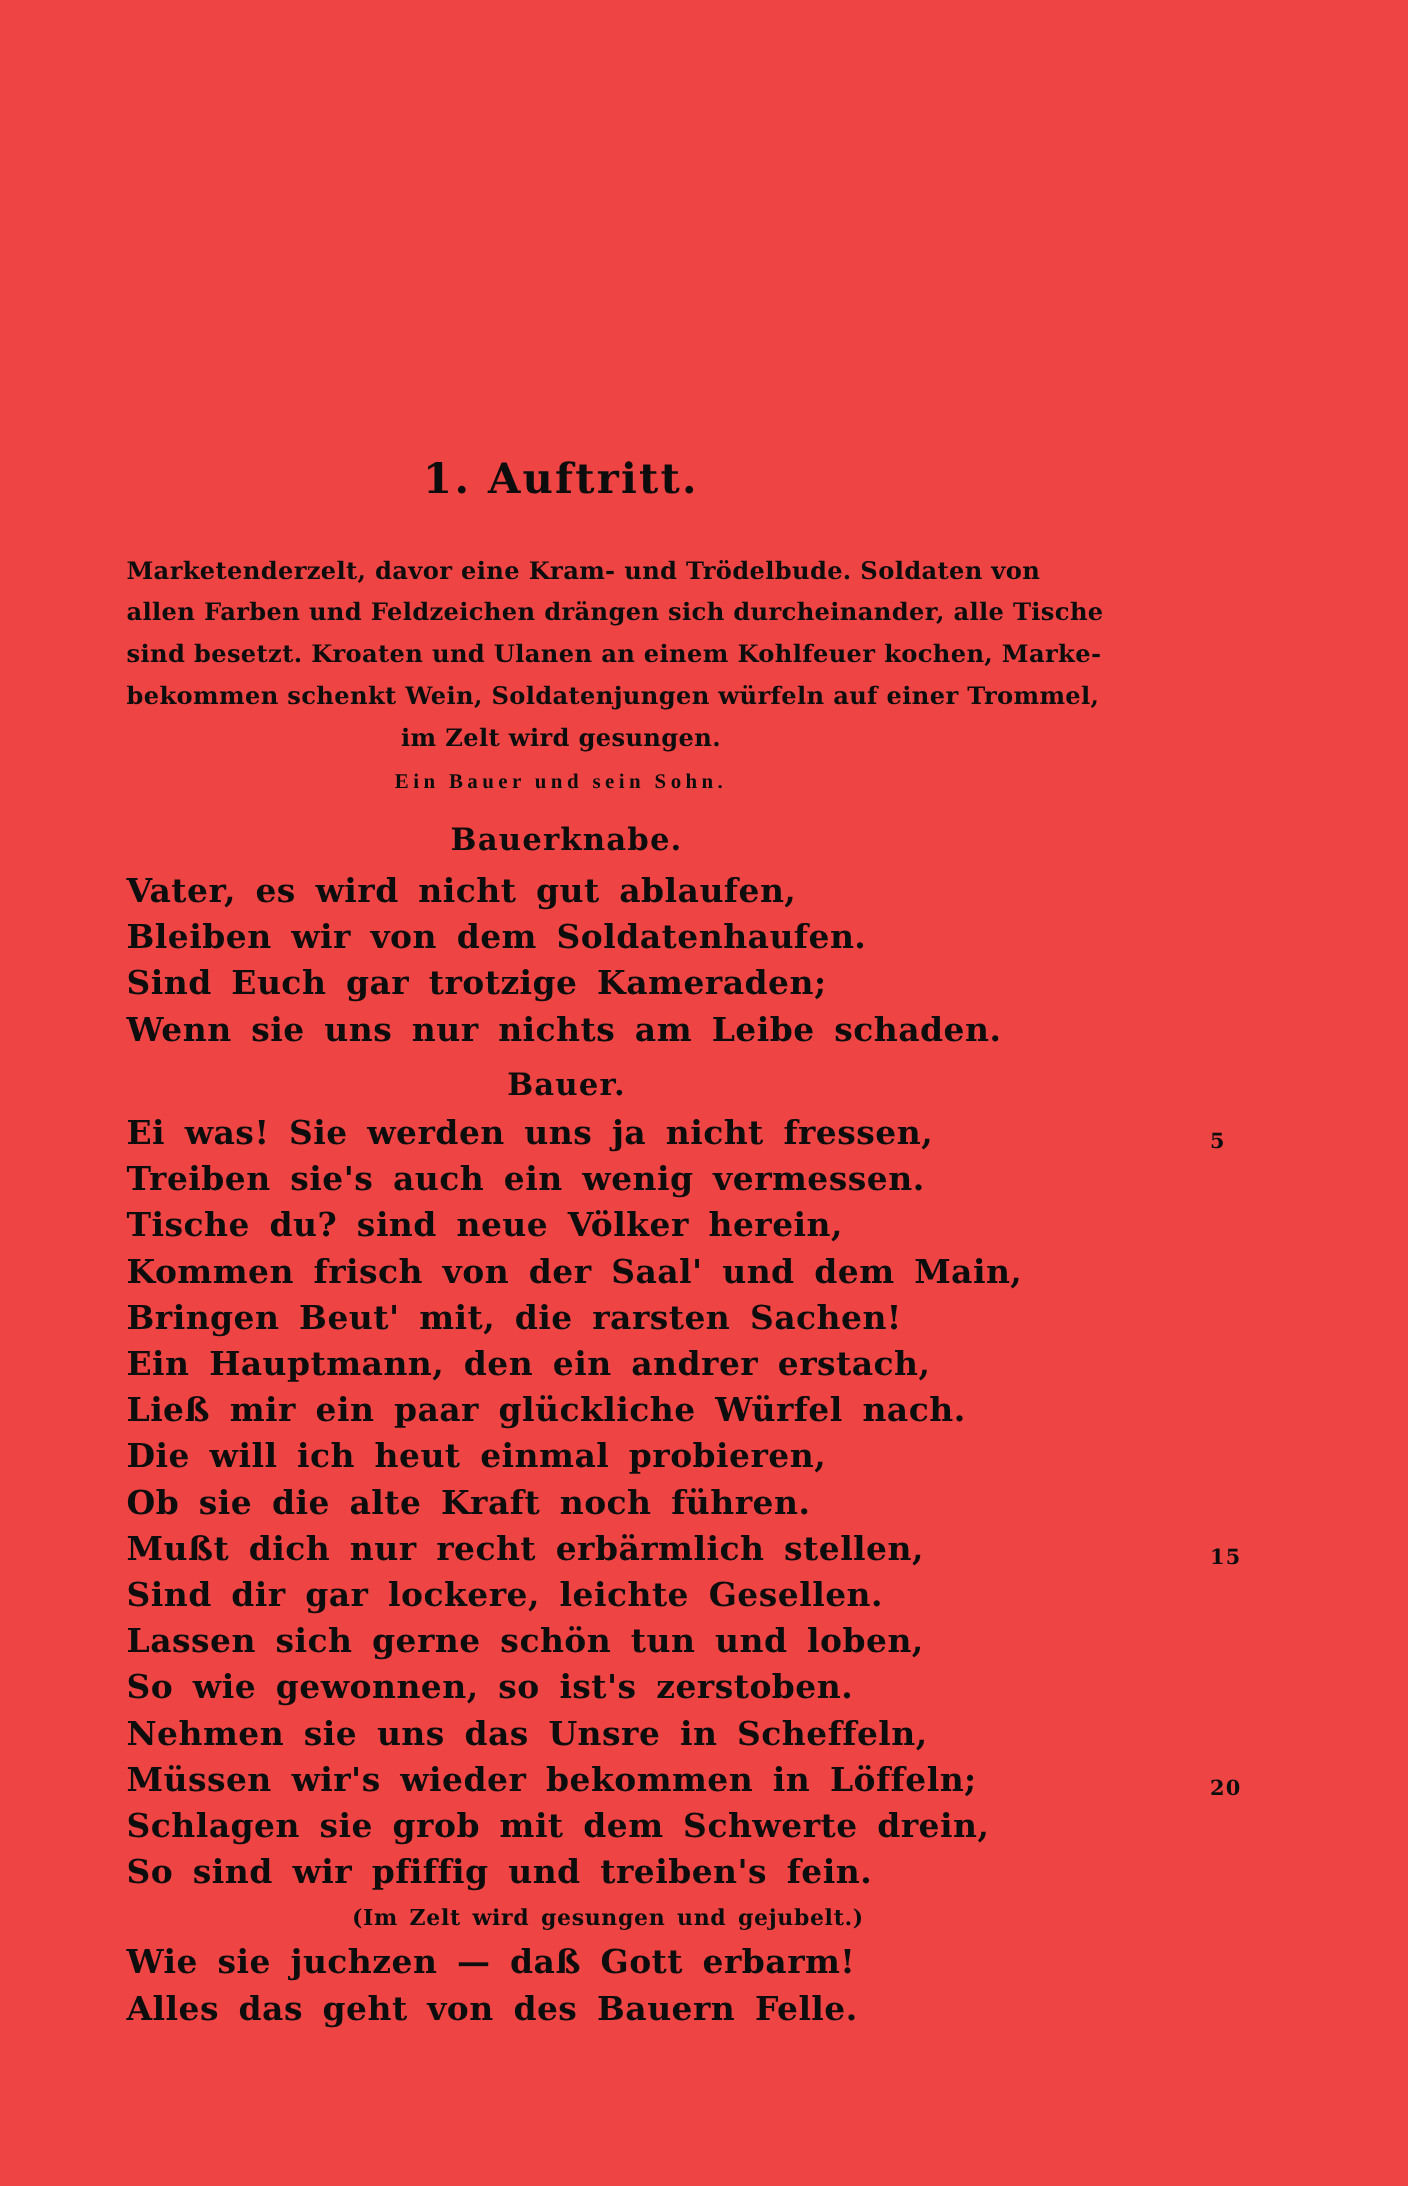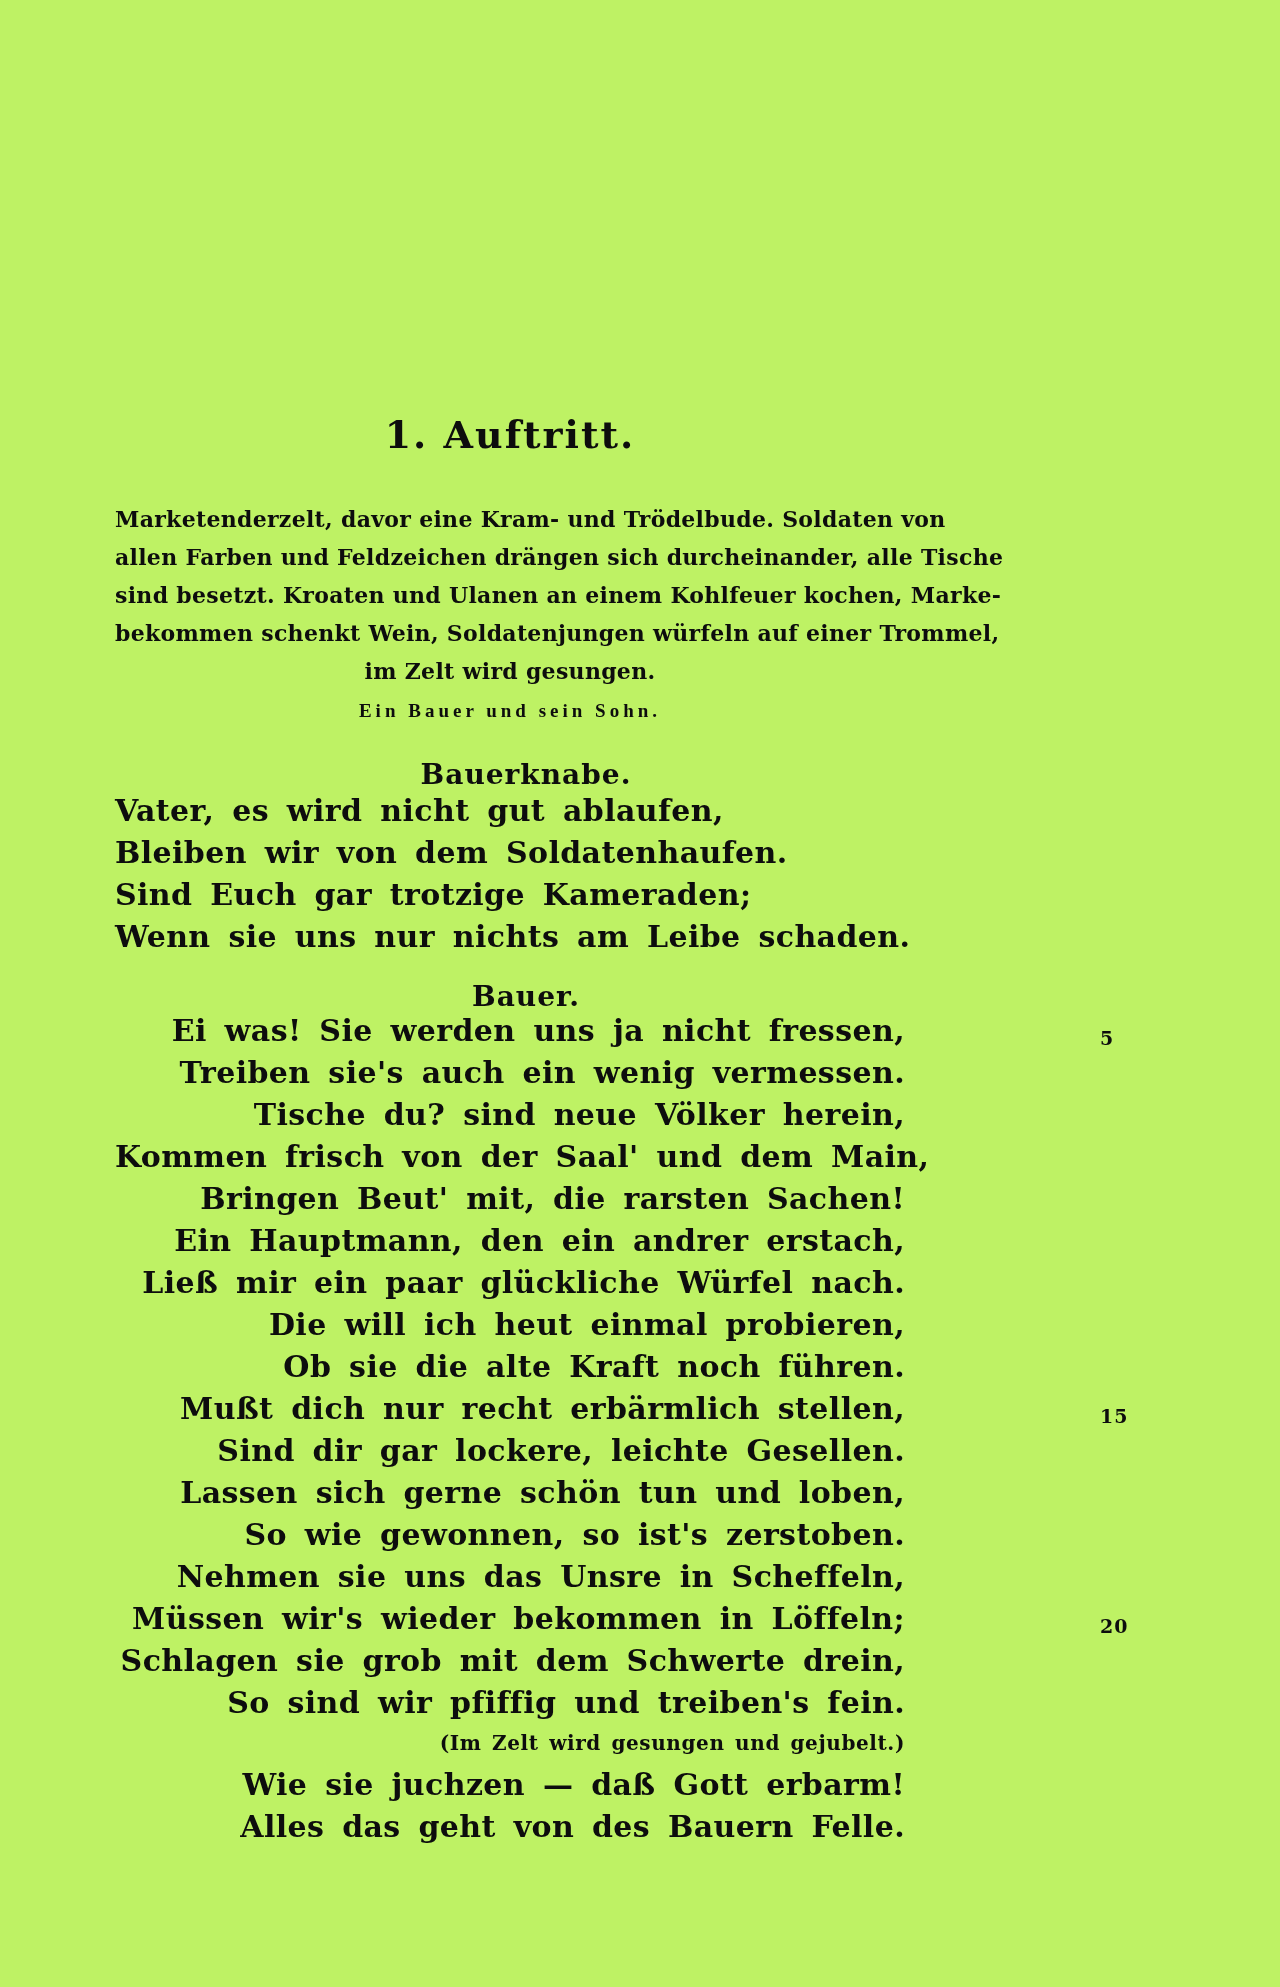--- a/index.html
+++ b/index.html
@@ -1,21 +1,21 @@
 <!DOCTYPE html>
 <html><head>
 <meta charset="utf-8">
 <style>
   html,body { margin:0; padding:0; background:#e8e8e8; }
   .page {
     position: relative;
     width: 1280px;
     height: 1987px;
     margin: 0 auto;
-    background: #bef264;
+    background: #ef4444;
     color: #0d0d0d;
     font-family: "DejaVu Serif", serif;
     overflow: hidden;
   }
   .block { position: absolute; left: 115px; width: 790px; }
 
   .title {
     top: 412px;
     margin: 0;
     text-align: center;
@@ -44,32 +44,32 @@
   .persons {
     top: 700px;
     text-align: center;
     font-size: 19px;
     font-weight: 700;
     letter-spacing: 4px;
     font-family: Liberation Serif, serif;
   }
 
   .speaker {
-    margin: 16px;
+    margin: 5px;
     text-align: center;
     font-size: 28px;
     font-weight: 800;
     letter-spacing: 1px;
   }
   .speaker.knabe { top: 742px; }
   .speaker.bauer { top: 964px; }
 
   .verses { }
   .verses.knabe { top: 792px; }
-  .verses.bauer { top: 1012px; text-align: right; }
+  .verses.bauer { top: 1012px; }
 
   .vline {
     position: relative;
     height: 42px;
     font-size: 30px;
     font-weight: 600;
     line-height: 38px;
     white-space: nowrap;
     word-spacing: 7px;
     letter-spacing: 0.4px;

